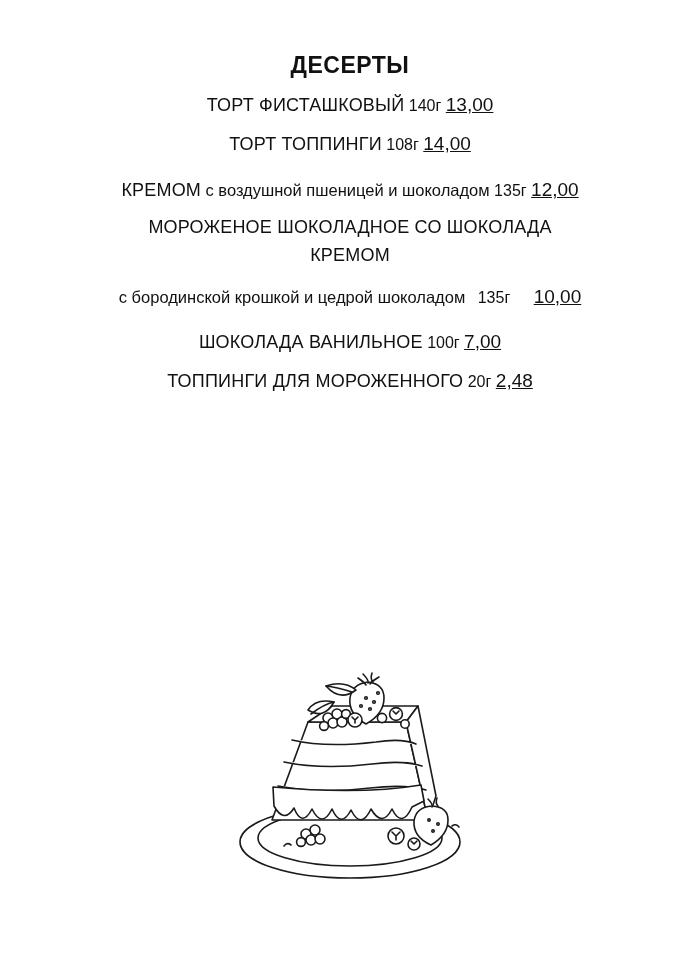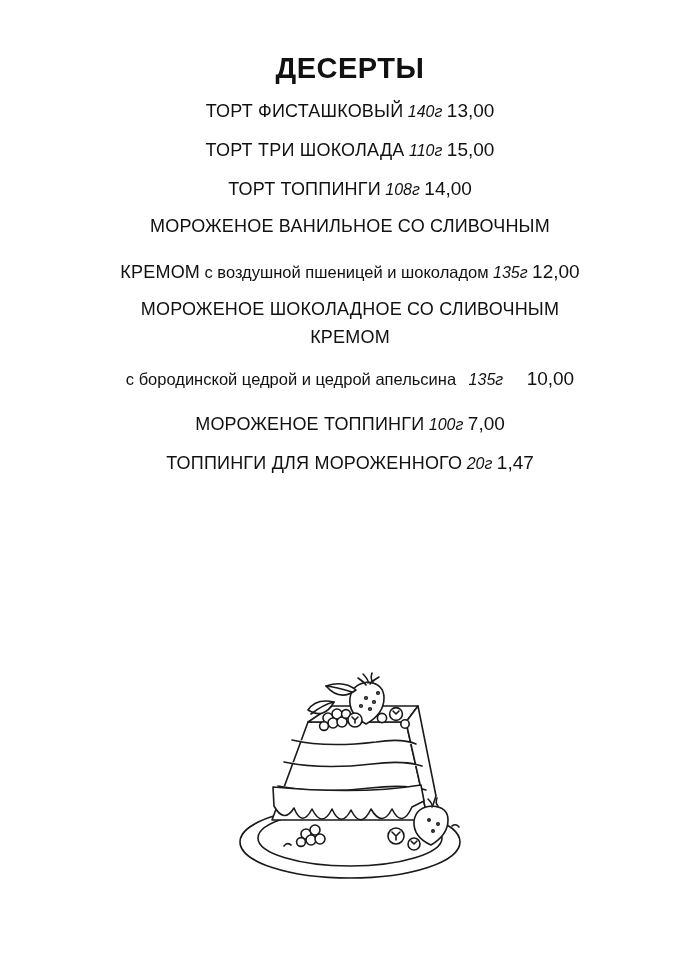--- a/index.html
+++ b/index.html
@@ -17,21 +17,21 @@
   }
   .page {
     width: 700px;
     height: 956px;
     box-sizing: border-box;
     padding: 40px 30px 0 30px;
     position: relative;
   }
   .menu-title {
     text-align: center;
-    font-size: 29px;
+    font-size: 23px;
     font-weight: bold;
     letter-spacing: 0.5px;
     margin: 12px 0 14px 0;
   }
   .items {
     display: block;
   }
   .item {
     text-align: center;
     margin: 0 auto 15px auto;
@@ -41,25 +41,25 @@
   .name {
     font-size: 18px;
     font-weight: 400;
     letter-spacing: 0.2px;
   }
   .desc {
     font-size: 16.5px;
     font-weight: 400;
   }
   .weight {
-    font-style: italic;
     font-size: 16px;
   }
   .price {
     font-size: 19px;
+    text-decoration: underline;
   }
   .sub-line {
     display: block;
     margin-top: 22px;
   }
   .art {
     position: absolute;
     left: 0;
     right: 0;
     top: 610px;
@@ -78,64 +78,58 @@
   <div class="menu-title">ДЕСЕРТЫ</div>
 
   <div class="items">
 
     <div class="item">
       <span class="name">ТОРТ ФИСТАШКОВЫЙ</span>
       <span class="weight">140г</span>
       <span class="price">13,00</span>
     </div>
 
-    <div class="item">
-      <span class="name">ТОРТ ТРИ ШОКОЛАДА</span>
-      <span class="weight">110г</span>
-      <span class="price">15,00</span>
-    </div>
 
 
     <div class="item">
       <span class="name">ТОРТ ТОППИНГИ</span>
       <span class="weight">108г</span>
       <span class="price">14,00</span>
     </div>
 
     <div class="item">
-      <div class="name">МОРОЖЕНОЕ ВАНИЛЬНОЕ СО СЛИВОЧНЫМ</div>
       <div class="sub-line">
         <span class="name">КРЕМОМ</span>
         <span class="desc">с воздушной пшеницей и шоколадом</span>
         <span class="weight">135г</span>
         <span class="price">12,00</span>
       </div>
     </div>
 
     <div class="item" style="margin-bottom:22px;">
-      <div class="name">МОРОЖЕНОЕ ШОКОЛАДНОЕ СО СЛИВОЧНЫМ</div>
+      <div class="name">МОРОЖЕНОЕ ШОКОЛАДНОЕ СО ШОКОЛАДА</div>
       <div class="name" style="margin-top:6px;">КРЕМОМ</div>
       <div class="sub-line" style="margin-top:18px;">
-        <span class="desc">с бородинской цедрой и цедрой апельсина</span>
+        <span class="desc">с бородинской крошкой и цедрой шоколадом</span>
         <span class="weight" style="margin-left:8px;">135г</span>
         <span class="price" style="margin-left:19px;">10,00</span>
       </div>
     </div>
 
     <div class="item">
-      <span class="name">МОРОЖЕНОЕ ТОППИНГИ</span>
+      <span class="name">ШОКОЛАДА ВАНИЛЬНОЕ</span>
       <span class="weight">100г</span>
       <span class="price">7,00</span>
     </div>
 
 
     <div class="item">
       <span class="name">ТОППИНГИ ДЛЯ МОРОЖЕННОГО</span>
       <span class="weight">20г</span>
-      <span class="price">1,47</span>
+      <span class="price">2,48</span>
     </div>
 
   </div>
 
   <div class="art">
     <svg width="300" height="290" viewBox="0 0 300 290" fill="none" xmlns="http://www.w3.org/2000/svg">
       <g stroke="#1a1a1a" stroke-width="1.6" fill="#ffffff" stroke-linejoin="round" stroke-linecap="round">
 
         <ellipse cx="150" cy="232" rx="110" ry="36"></ellipse>
         <ellipse cx="150" cy="228" rx="92" ry="28"></ellipse>

